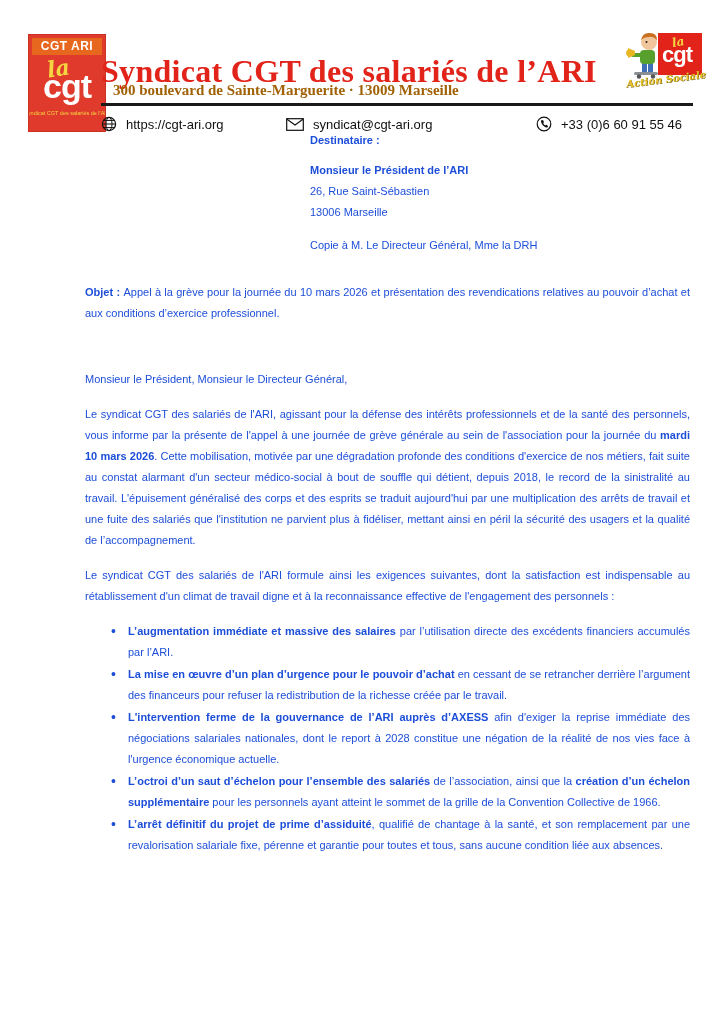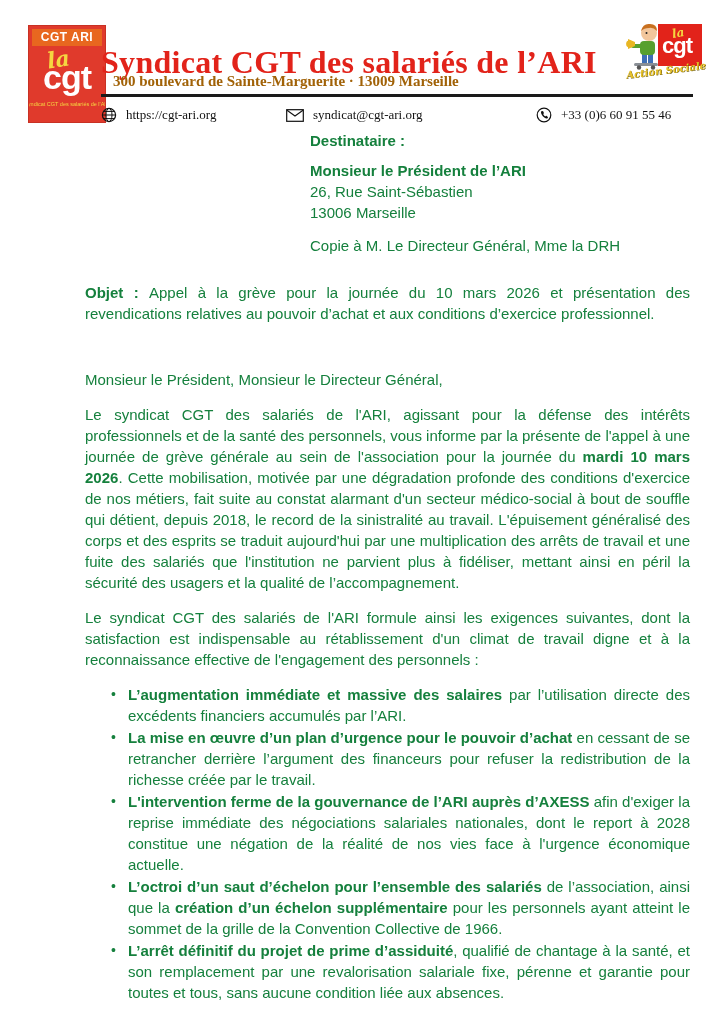--- a/index.html
+++ b/index.html
@@ -7,21 +7,21 @@
   body {
     width: 724px; height: 1024px;
     position: relative;
     font-family: "Liberation Sans", sans-serif;
     color: #1c1c1c;
     overflow: hidden;
   }
   .page { width: 724px; height: 1024px; position: relative; background: #fff; }
 
   
-  .letterhead { position: absolute; top: 8px; left: 0; width: 600px; height: 125px; }
+  .letterhead { position: absolute; top: 17px; left: 0; width: 600px; height: 125px; }
 
   .logo-left {
     position: absolute; left: 28px; top: 17px;
     width: 78px; height: 98px;
     background: #e03a2c;
     border: 1px solid #c83124;
     display: flex; flex-direction: column; align-items: center;
     overflow: hidden;
   }
   .logo-left .band {
@@ -58,21 +58,21 @@
     position: absolute; left: 101px; top: 65px;
     font-family: "Liberation Serif", serif;
     font-weight: bold; font-size: 15px; color: #a16207; margin-left: 12px;
   }
   .head-rule {
     position: absolute; left: 101px; top: 86px;
     width: 592px; height: 3px; background: #1a1a1a;
   }
   .contact-row {
     position: absolute; left: 101px; top: 94px; width: 592px; height: 26px;
-    font-family: Liberation Serif, serif; font-size: 13px; color: #111;
+    font-family: Liberation Sans, sans-serif; font-size: 13px; color: #111;
   }
   .contact { position: absolute; display: flex; align-items: center; gap: 9px; height: 26px; }
   .contact.website { left: 0; }
   .contact.email   { left: 185px; justify-content: flex-end; }
   .contact.phone   { left: 435px; }
   .contact svg { display: block; }
 
   .logo-right { position: absolute; left: 626px; top: 13px; width: 76px; height: 62px; }
   .logo-right .red-box {
     position: absolute; right: 0; top: 3px; width: 44px; height: 42px;
@@ -92,21 +92,21 @@
     font-family: "DejaVu Serif", serif; font-style: italic; font-weight: bold;
     font-size: 10px; color: #e8c227;
     text-shadow: 0.5px 0.5px 0 #5a4a00;
     transform: rotate(-7deg); white-space: nowrap;
   }
   .mascot { position: absolute; left: 0; top: 0; }
 
   
   .letter {
     position: absolute; left: 85px; top: 130px; width: 605px;
-    font-size: 15px; line-height: 21px; color: #15803d;
+    font-size: 11px; line-height: 21px; color: #1d4ed8;
   }
   .recipient { margin-left: 225px; }
   .recipient .label { font-weight: bold; margin-bottom: 9px; }
   .recipient .name  { font-weight: bold; }
   .recipient .copy  { margin-top: 12px; }
   .dateline { text-align: right; margin-top: 27px; }
   .subject  { margin-top: 26px; text-align: justify; }
   .subject b { font-weight: bold; }
   .salutation { margin-top: 45px; }
   .para { margin-top: 14px; text-align: justify; }

